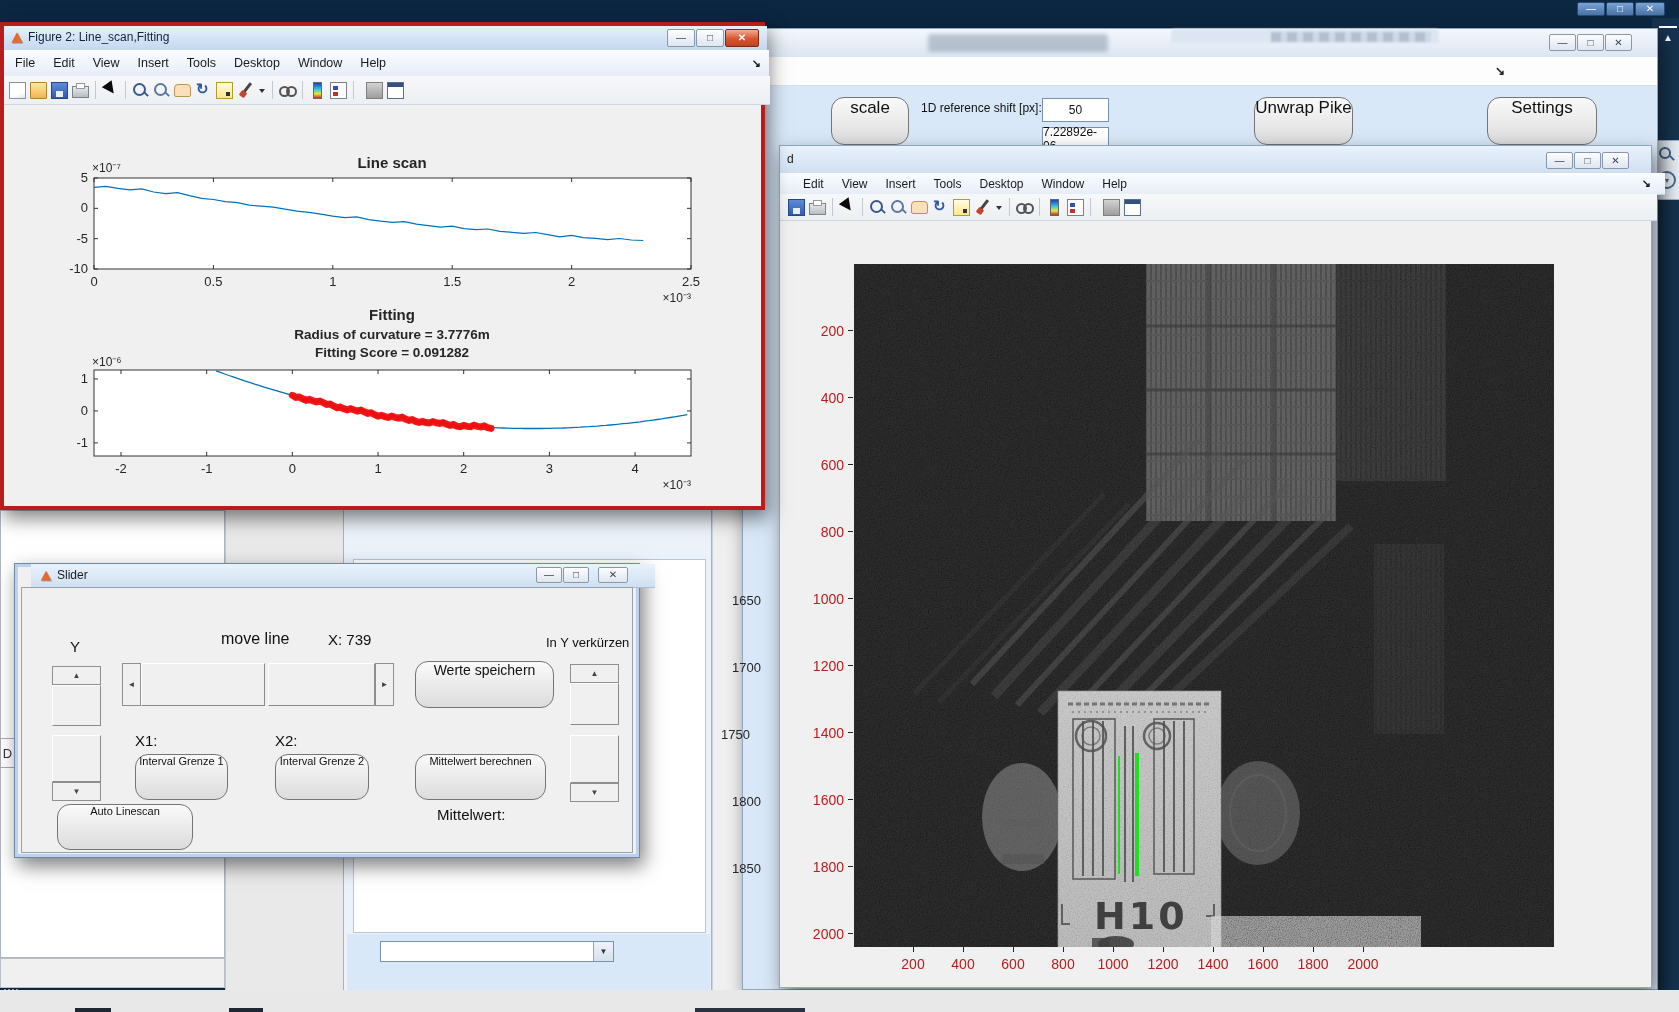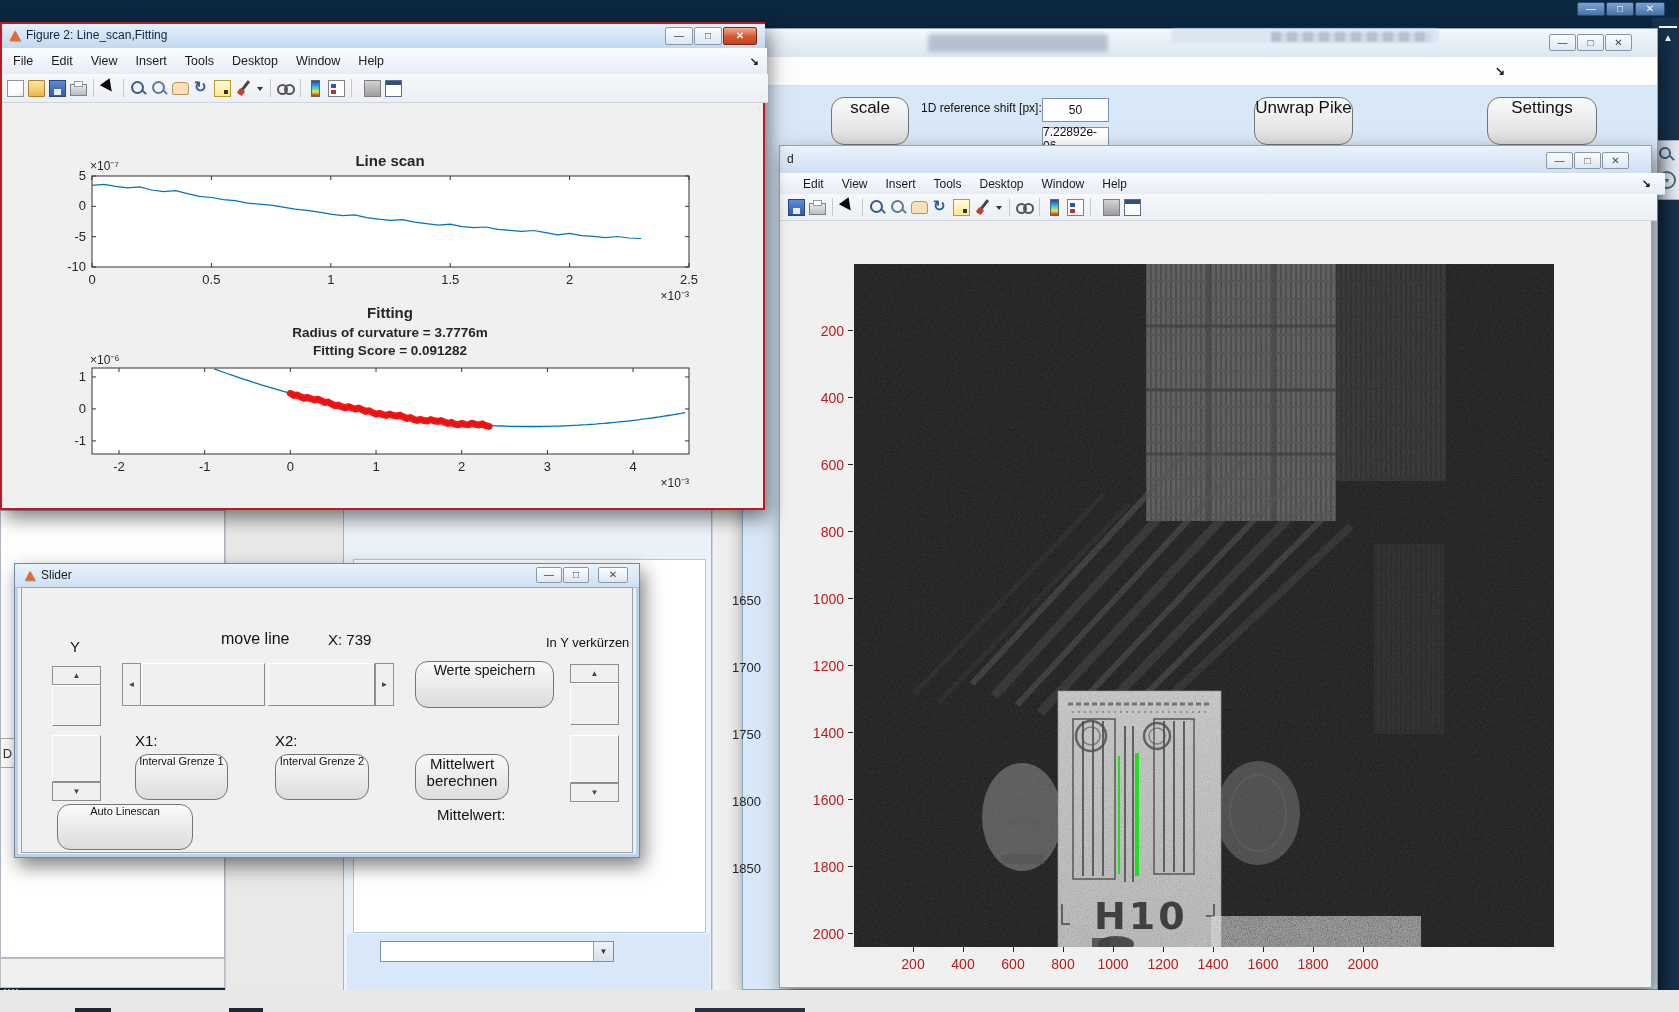--- a/index.html
+++ b/index.html
@@ -135,21 +135,21 @@
       </div>
     <div class="btn" style="left:511px;top:68px;width:99px;height:48px;font-size:17px;">
       <span>Unwrap Pike</span>
       </div>
     <div class="btn" style="left:744px;top:68px;width:110px;height:48px;font-size:17px;">
       <span>Settings</span>
       </div>
     <div id="hiddenAxisLabels">
         <div style="position: absolute; left: -22px; top: 564px; width: 40px; text-align: right; font-size: 13px; color: rgb(38, 38, 38);">1650</div>
         <div style="position: absolute; left: -22px; top: 631px; width: 40px; text-align: right; font-size: 13px; color: rgb(38, 38, 38);">1700</div>
-        <div style="position: absolute; left: -22px; top: 698px; width: 40px; text-align: right; font-size: 13px; color: rgb(38, 38, 38);">1750</div>
+        <div style="position: absolute; left: -22px; top: 698px; width: 40px; font-size: 13px; color: rgb(38, 38, 38);">1750</div>
         <div style="position: absolute; left: -22px; top: 765px; width: 40px; text-align: right; font-size: 13px; color: rgb(38, 38, 38);">1800</div>
         <div style="position: absolute; left: -22px; top: 832px; width: 40px; text-align: right; font-size: 13px; color: rgb(38, 38, 38);">1850</div>
       </div>
   </div>
 
   <div class="win" style="left:779px;top:145px;width:873px;height:843px;background:#f0f0f0;border:1px solid #8ea6c0;box-sizing:border-box;">
     <div class="abs" style="left:0;top:0;width:871px;height:27px;background:linear-gradient(#eaf2fc,#cfe0f2);border-bottom:1px solid #aabdd2;">
       <span style="position:absolute;left:7px;top:6px;font-size:12px;color:#1a1a1a;">d</span>
     </div>
     <span class="wbtn" style="left:766px;top:6px;width:27px;height:17px;">—</span>
@@ -307,21 +307,21 @@
           <div class="tickmark" style="left: -6px; top: 535.449px; width: 5px; height: 1px;"></div>
           <div class="ticklbl" style="left: -52px; top: 527.949px; width: 42px; text-align: right;">1600</div>
           <div class="tickmark" style="left: -6px; top: 602.443px; width: 5px; height: 1px;"></div>
           <div class="ticklbl" style="left: -52px; top: 594.943px; width: 42px; text-align: right;">1800</div>
           <div class="tickmark" style="left: -6px; top: 669.436px; width: 5px; height: 1px;"></div>
           <div class="ticklbl" style="left: -52px; top: 661.936px; width: 42px; text-align: right;">2000</div>
         </div>
     </div>
   </div>
 
-  <div class="win" style="left:0;top:22px;width:765px;height:488px;background:#f0f0f0;border:2px solid #b91c1c;box-sizing:border-box;">
+  <div class="win" style="left:0;top:22px;width:765px;height:488px;background:#f0f0f0;border:4px solid #b91c1c;box-sizing:border-box;">
     <div class="abs" style="left:0;top:0;width:763px;height:24px;background:linear-gradient(#e6f0fc,#c3d8ef);border-bottom:1px solid #9ab0cc;">
       <span class="mlogo" style="position:absolute;left:6px;top:5px;transform:scale(.8);"></span>
       <span style="position:absolute;left:24px;top:4px;font-size:12px;color:#12233c;">Figure 2: Line_scan,Fitting</span>
     </div>
     <span class="wbtn" style="left:663px;top:3px;width:28px;height:18px;">—</span>
     <span class="wbtn" style="left:692px;top:3px;width:28px;height:18px;">□</span>
     <span class="wbtn red" style="left:721px;top:3px;width:34px;height:18px;">✕</span>
     <div class="menubar" id="menu2" style="left:0;top:24px;width:763px;height:26px;padding-left:2px;font-size:12.5px;">
       <span>File</span>
         <span>Edit</span>
@@ -429,21 +429,21 @@
         <line x1="687" y1="338.8921933085502" x2="683" y2="338.8921933085502" stroke="#333"></line>
         <text x="84" y="342.8921933085502" fill="#262626" font-size="13" text-anchor="end" font-family="Liberation Sans, sans-serif">-1</text>
         <text x="687" y="385" fill="#262626" font-size="12" text-anchor="end" font-family="Liberation Sans, sans-serif">×10⁻³</text>
         <polyline points="212.1,266.9 216.4,268.4 220.7,270.0 224.9,271.5 229.2,272.9 233.5,274.4 237.8,275.9 242.1,277.3 246.4,278.7 250.6,280.1 254.9,281.4 259.2,282.8 263.5,284.1 267.8,285.4 272.1,286.7 276.3,287.9 280.6,289.2 284.9,290.4 289.2,291.6 293.5,292.7 297.8,293.9 302.1,295.0 306.3,296.1 310.6,297.2 314.9,298.3 319.2,299.3 323.5,300.3 327.8,301.3 332.0,302.3 336.3,303.3 340.6,304.2 344.9,305.1 349.2,306.0 353.5,306.9 357.7,307.7 362.0,308.6 366.3,309.4 370.6,310.2 374.9,310.9 379.2,311.7 383.4,312.4 387.7,313.1 392.0,313.8 396.3,314.5 400.6,315.1 404.9,315.7 409.1,316.3 413.4,316.9 417.7,317.5 422.0,318.0 426.3,318.5 430.6,319.0 434.9,319.5 439.1,319.9 443.4,320.4 447.7,320.8 452.0,321.2 456.3,321.5 460.6,321.9 464.8,322.2 469.1,322.5 473.4,322.8 477.7,323.0 482.0,323.3 486.3,323.5 490.5,323.7 494.8,323.9 499.1,324.0 503.4,324.1 507.7,324.3 512.0,324.4 516.2,324.4 520.5,324.5 524.8,324.5 529.1,324.5 533.4,324.5 537.7,324.5 541.9,324.4 546.2,324.3 550.5,324.2 554.8,324.1 559.1,324.0 563.4,323.8 567.7,323.6 571.9,323.4 576.2,323.2 580.5,322.9 584.8,322.7 589.1,322.4 593.4,322.1 597.6,321.7 601.9,321.4 606.2,321.0 610.5,320.6 614.8,320.2 619.1,319.7 623.3,319.3 627.6,318.8 631.9,318.3 636.2,317.8 640.5,317.2 644.8,316.7 649.0,316.1 653.3,315.5 657.6,314.9 661.9,314.2 666.2,313.5 670.5,312.8 674.7,312.1 679.0,311.4 683.3,310.6" fill="none" stroke="#0072BD" stroke-width="1.3"></polyline>
         <polyline points="288.3,291.3 291.8,293.3 295.2,293.0 298.6,294.8 302.1,296.3 305.5,295.4 308.9,296.7 312.3,297.9 315.8,297.1 319.2,298.7 322.6,300.4 326.0,300.0 329.5,302.0 332.9,303.7 336.3,303.2 339.7,304.7 343.2,305.8 346.6,304.8 350.0,306.0 353.5,307.0 356.9,306.1 360.3,307.8 363.7,309.3 367.2,308.8 370.6,310.7 374.0,312.1 377.4,311.3 380.9,312.6 384.3,313.4 387.7,312.2 391.2,313.3 394.6,314.2 398.0,313.3 401.4,315.0 404.9,316.3 408.3,315.7 411.7,317.4 415.1,318.4 418.6,317.4 422.0,318.5 425.4,319.0 428.9,317.7 432.3,318.8 435.7,319.5 439.1,318.6 442.6,320.2 446.0,321.3 449.4,320.5 452.8,322.1 456.3,322.7 459.7,321.4 463.1,322.4 466.6,322.7 470.0,321.2 473.4,322.4 476.8,322.9 480.3,322.0 483.7,323.6 487.1,324.4" fill="none" stroke="#ee1010" stroke-width="7" stroke-linecap="round" opacity="0.95"></polyline>
         <polyline points="288.3,291.3 291.8,294.0 295.2,292.9 298.6,295.2 302.1,297.1 305.5,295.1 308.9,296.6 312.3,298.1 315.8,296.2 319.2,298.3 322.6,300.5 326.0,299.4 329.5,302.2 332.9,304.5 336.3,303.1 339.7,305.2 343.2,306.5 346.6,304.3 350.0,305.8 353.5,307.1 356.9,305.2 360.3,307.5 363.7,309.5 367.2,308.3 370.6,311.0 374.0,312.9 377.4,311.2 380.9,313.0 384.3,314.0 387.7,311.5 391.2,313.1 394.6,314.2 398.0,312.4 401.4,314.8 404.9,316.6 408.3,315.3 411.7,317.9 415.1,319.3 418.6,317.2 422.0,318.9 425.4,319.4 428.9,316.9 432.3,318.5 435.7,319.5 439.1,317.7 442.6,320.2 446.0,321.8 449.4,320.3 452.8,322.6 456.3,323.6 459.7,321.2 463.1,322.7 466.6,322.9 470.0,320.3 473.4,322.1 476.8,322.9 480.3,321.2 483.7,323.7 487.1,325.0" fill="none" stroke="#ee1010" stroke-width="3.5" stroke-linecap="round"></polyline>
       </svg>
   </div>
 
   <div class="win" style="left:14px;top:563px;width:626px;height:295px;background:#f0f0f0;border:1px solid #6e89a8;outline:3px solid #bcd2ea;outline-offset:-4px;box-sizing:border-box;">
-    <div class="abs" style="left:0;top:0;width:624px;height:23px;background:linear-gradient(#eaf2fc,#cfe0f2);border-bottom:1px solid #a9bdd4;">
+    <div class="abs" style="left:16px;top:0;width:624px;height:23px;background:linear-gradient(#eaf2fc,#cfe0f2);border-bottom:1px solid #a9bdd4;">
       <span class="mlogo" style="position:absolute;left:8px;top:5px;transform:scale(.75);"></span>
       <span style="position:absolute;left:26px;top:4px;font-size:12px;color:#1a1a1a;">Slider</span>
     </div>
     <span class="wbtn" style="left:521px;top:3px;width:26px;height:16px;">—</span>
     <span class="wbtn" style="left:548px;top:3px;width:26px;height:16px;">□</span>
     <span class="wbtn" style="left:583px;top:3px;width:30px;height:16px;">✕</span>
     <div class="abs" style="left:6px;top:23px;width:612px;height:266px;background:#f0f0f0;border:1px solid #98a2ad;box-sizing:border-box;">
 
       <span class="lbl" style="left:48px;top:50px;font-size:15px;">Y</span>
       <span class="lbl" style="left:199px;top:42px;font-size:16px;">move line</span>
@@ -474,21 +474,21 @@
         <span>Werte speichern</span>
         </div>
       <span class="lbl" style="left:113px;top:144px;font-size:15px;">X1:</span>
       <span class="lbl" style="left:253px;top:144px;font-size:15px;">X2:</span>
       <div class="btn" style="left:113px;top:166px;width:93px;height:46px;font-size:11px;">
         <span>Interval Grenze 1</span>
         </div>
       <div class="btn" style="left:253px;top:166px;width:94px;height:46px;font-size:11px;">
         <span>Interval Grenze 2</span>
         </div>
-      <div class="btn" style="left:393px;top:166px;width:94px;height:46px;font-size:15px;">
+      <div class="btn" style="left:393px;top:166px;width:131px;height:46px;font-size:11px;">
         <span>Mittelwert berechnen</span>
         </div>
       <span class="lbl" style="left:393px;top:218px;font-size:15px;margin-left:22px;">Mittelwert:</span>
       <div class="btn" style="left:35px;top:238px;width:136px;height:46px;font-size:11px;margin:0;top:216px;">
         <span>Auto Linescan</span>
         </div>
     </div>
   </div>
 
   <div class="abs" style="left:0;top:990px;width:1679px;height:22px;background:#e8e8e8;"></div>

